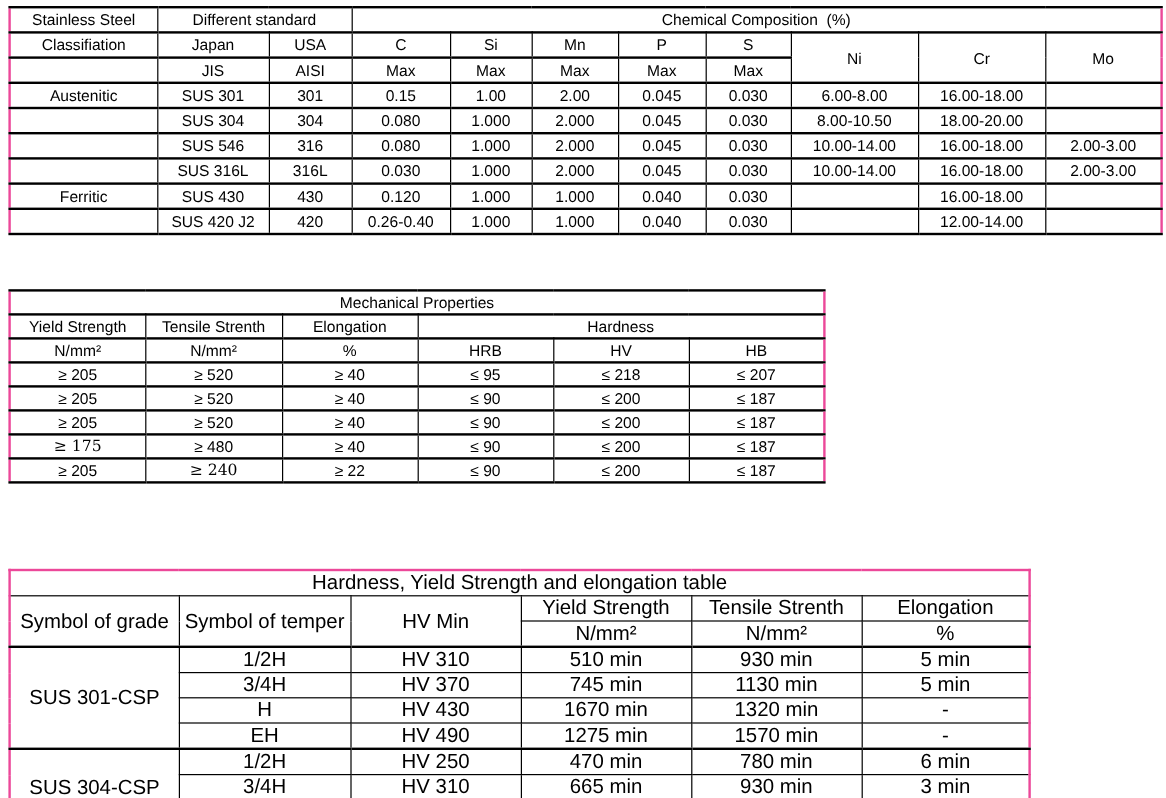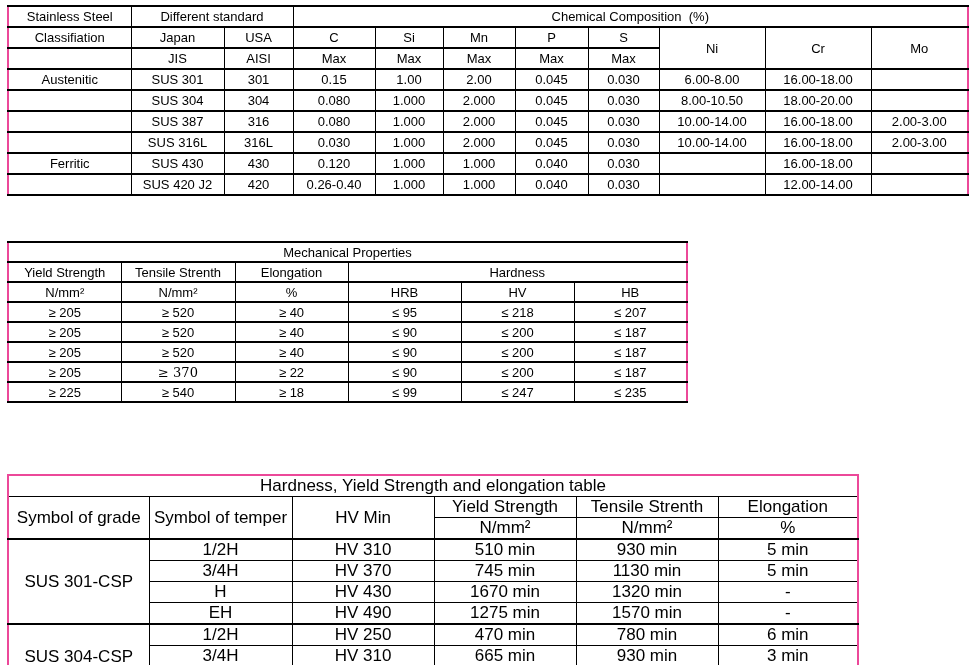--- a/index.html
+++ b/index.html
@@ -143,21 +143,21 @@
     <td>1.000</td>
     <td>2.000</td>
     <td>0.045</td>
     <td>0.030</td>
     <td>8.00-10.50</td>
     <td>18.00-20.00</td>
     <td></td>
   </tr>
   <tr>
     <td></td>
-    <td>SUS 387</td>
+    <td>SUS 546</td>
     <td>316</td>
     <td>0.080</td>
     <td>1.000</td>
     <td>2.000</td>
     <td>0.045</td>
     <td>0.030</td>
     <td>10.00-14.00</td>
     <td>16.00-18.00</td>
     <td>2.00-3.00</td>
   </tr>
@@ -248,34 +248,34 @@
   </tr>
   <tr>
     <td>≥ 205</td>
     <td>≥ 520</td>
     <td>≥ 40</td>
     <td>≤ 90</td>
     <td>≤ 200</td>
     <td>≤ 187</td>
   </tr>
   <tr>
+    <td class="alt-num">≥ 175</td>
+    <td>≥ 480</td>
+    <td>≥ 40</td>
+    <td>≤ 90</td>
+    <td>≤ 200</td>
+    <td>≤ 187</td>
+  </tr>
+  <tr>
     <td>≥ 205</td>
-    <td class="alt-num">≥ 370</td>
+    <td class="alt-num">≥ 240</td>
     <td>≥ 22</td>
     <td>≤ 90</td>
     <td>≤ 200</td>
     <td>≤ 187</td>
-  </tr>
-  <tr>
-    <td>≥ 225</td>
-    <td>≥ 540</td>
-    <td>≥ 18</td>
-    <td>≤ 99</td>
-    <td>≤ 247</td>
-    <td>≤ 235</td>
   </tr>
 </tbody>
   </table>
 
 <table id="t3" class="doc">
   <colgroup>
     <col style="width:141px">
       <col style="width:143px">
       <col style="width:142px">
     <col style="width:142px">

